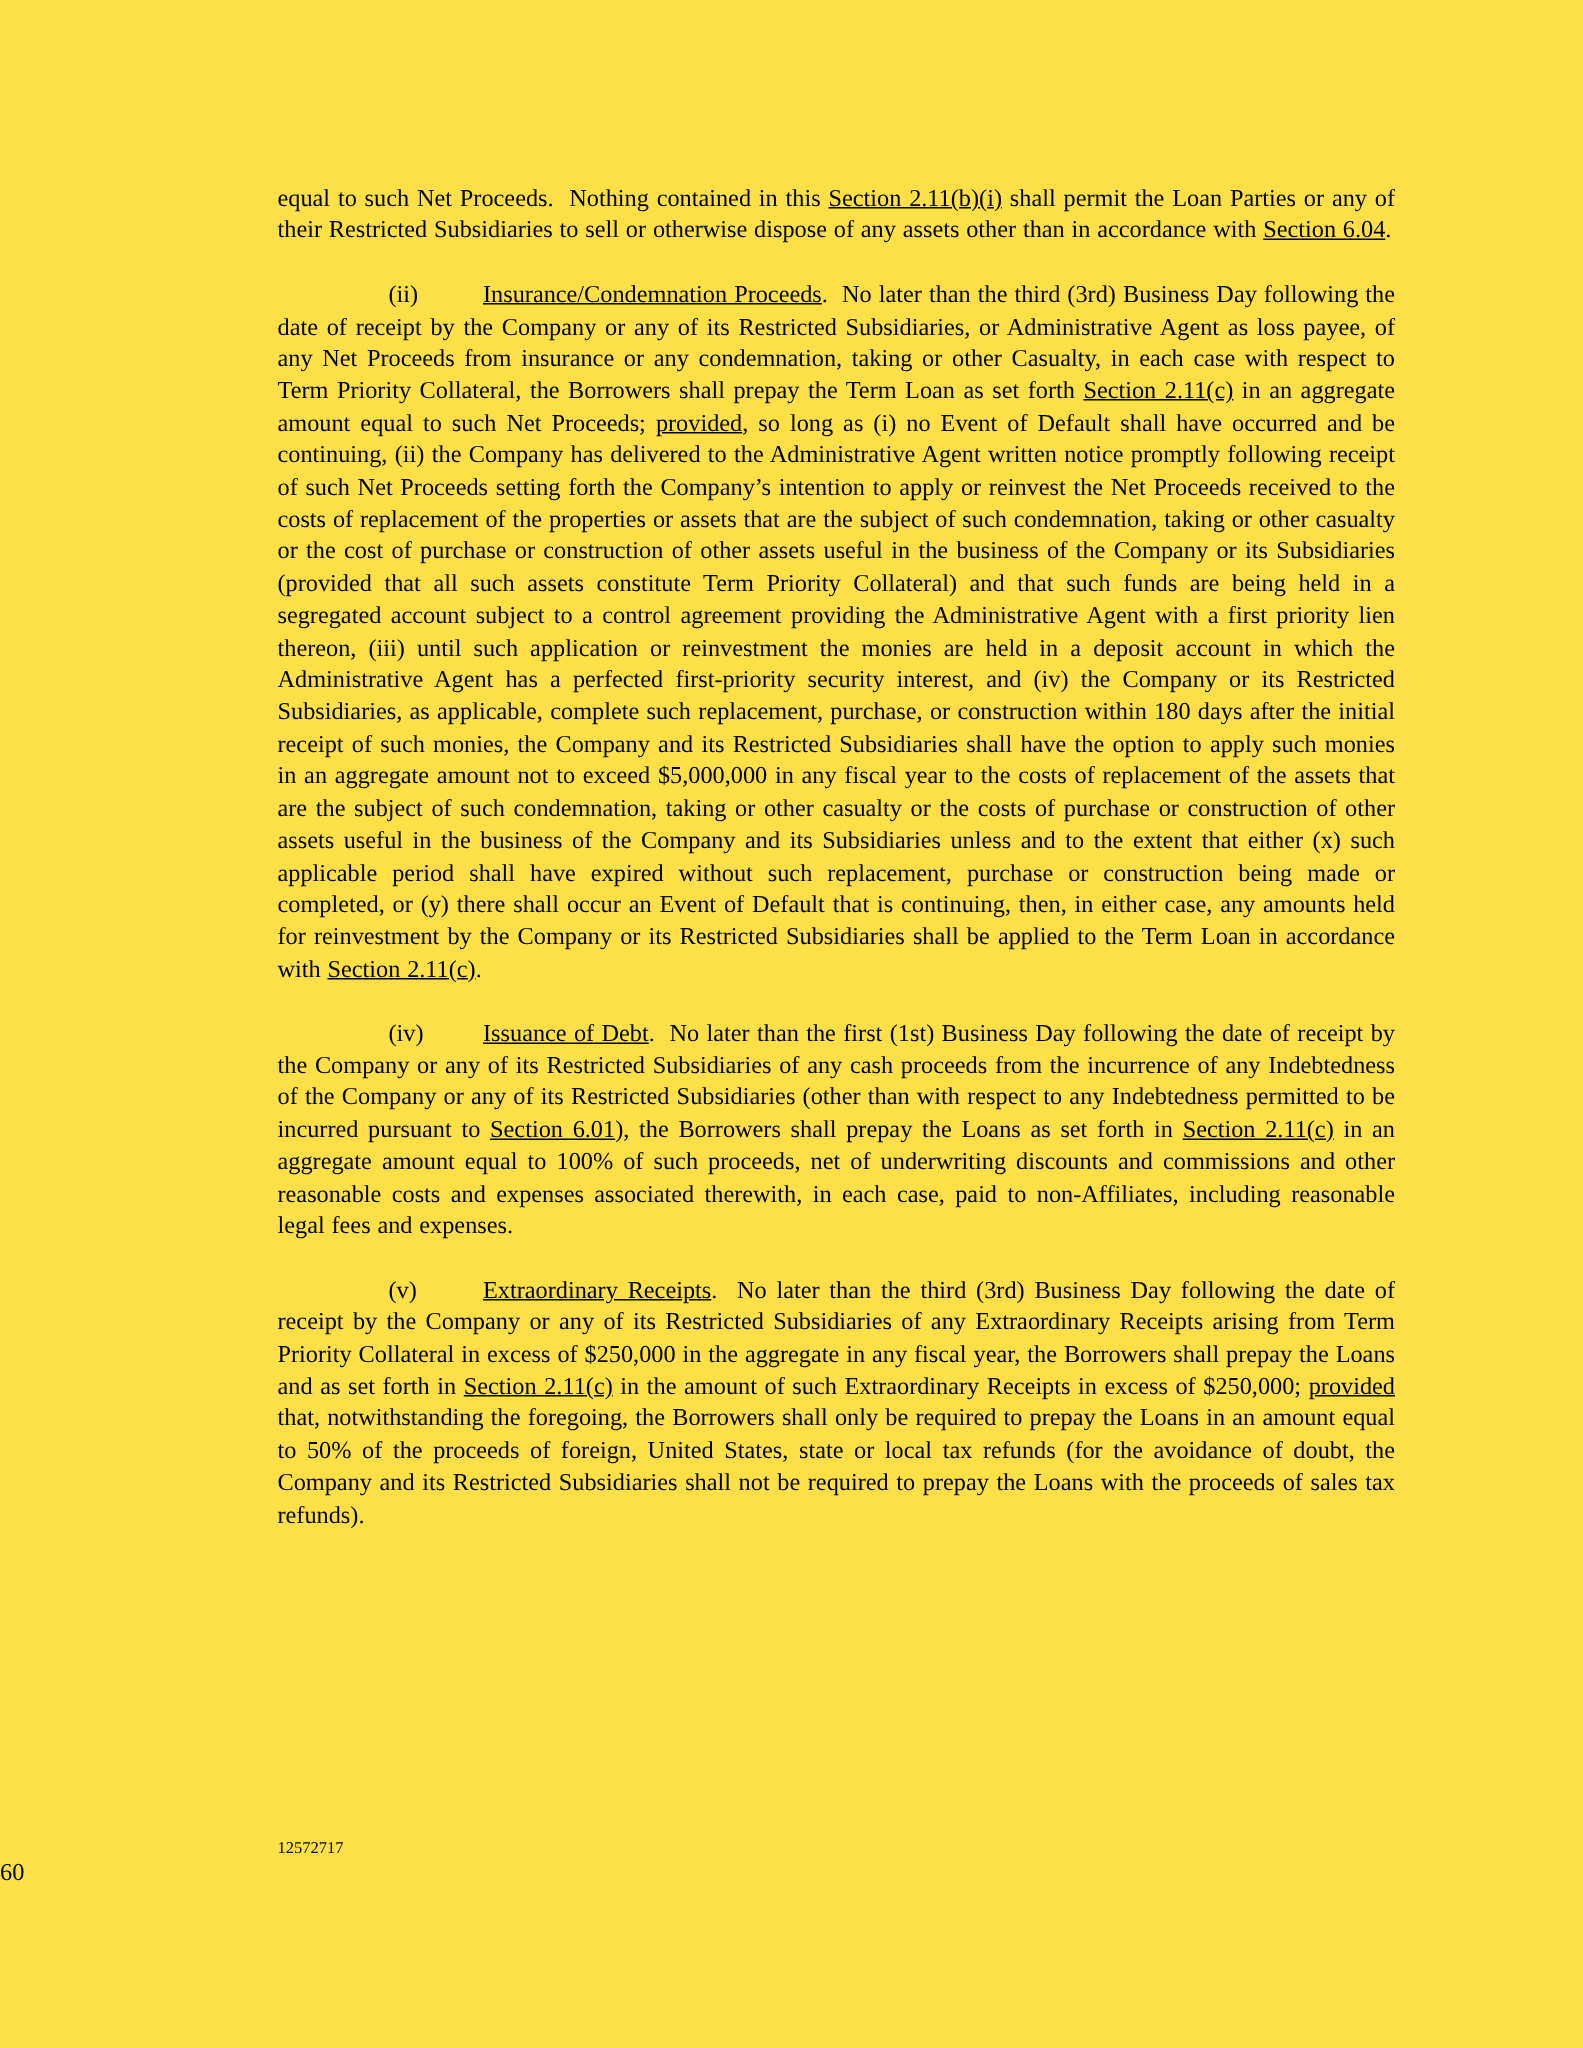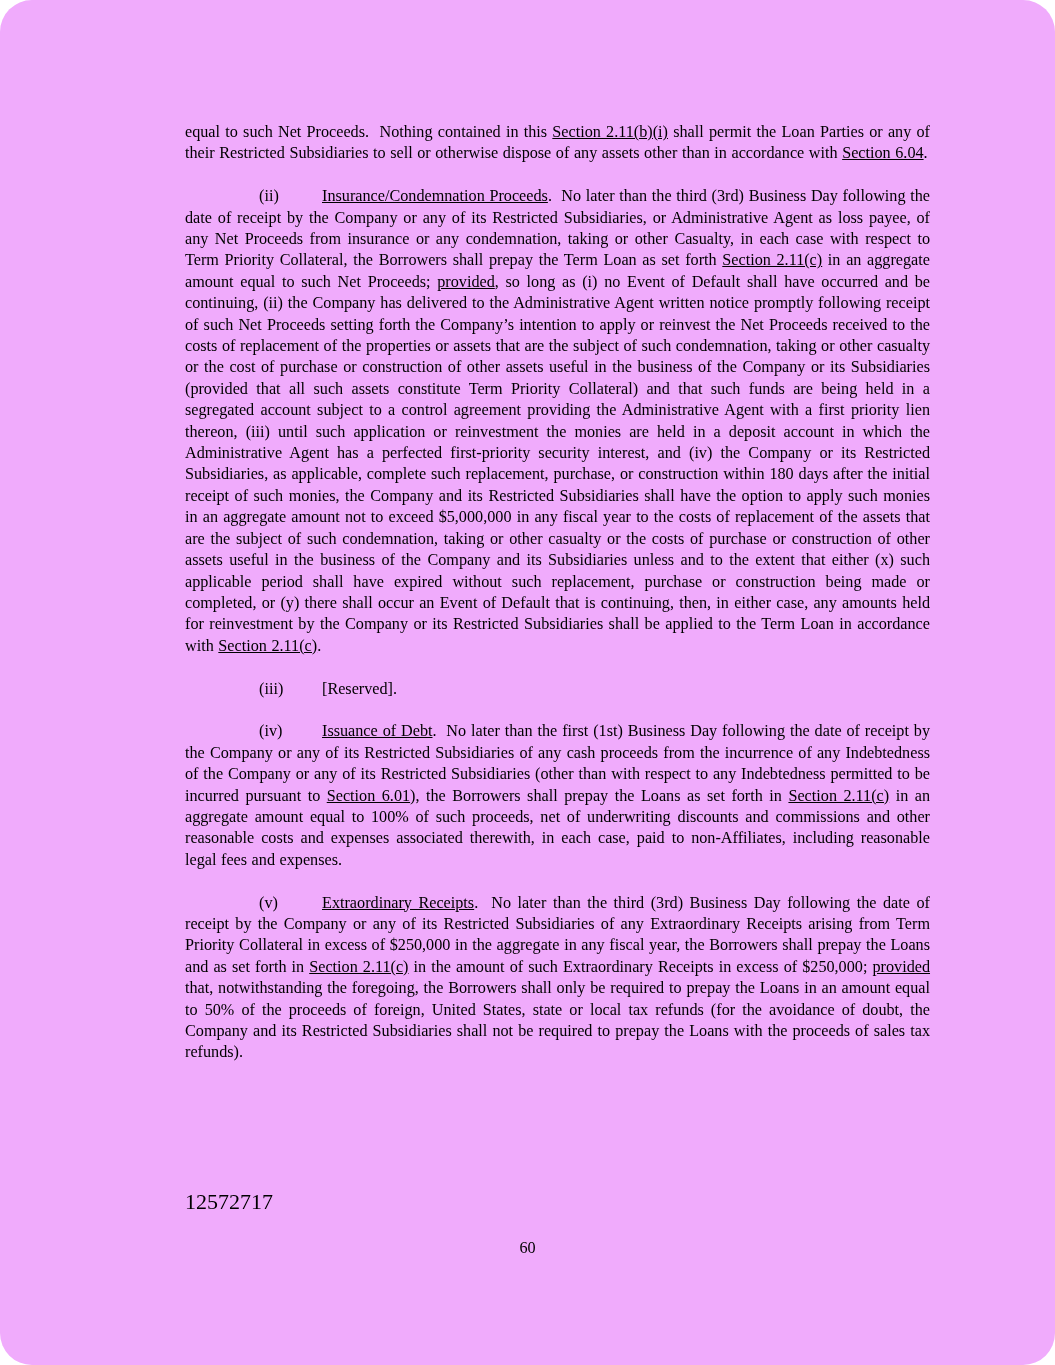--- a/index.html
+++ b/index.html
@@ -11,22 +11,21 @@
     width: 1055px;
     height: 1365px;
     position: relative;
     font-family: "Liberation Serif", serif;
     color: #000000;
     overflow: hidden;
   }
   .page {
     position: absolute;
     inset: 0;
-    background: #f0abfc;
-    border-radius: 32px;
+    background: #fde047;
   }
   .doc-body {
     position: absolute;
     left: 185px;
     top: 122px;
     width: 745px;
     font-size: 16.2px;
     line-height: 21.4px;
     text-align: justify;
     word-spacing: 0.5px;
@@ -41,38 +40,36 @@
     width: 63px;
   }
   .u {
     text-decoration: underline;
   }
   .page-number {
     position: absolute;
     top: 1238px;
     left: 0;
     width: 100%;
-    text-align: center;
     font-size: 16.2px;
     line-height: 21.4px;
   }
   .doc-id {
     position: absolute;
-    top: 1191px;
+    top: 1222px;
     left: 185px;
-    font-size: 22px;
+    font-size: 11px;
     line-height: 21.4px;
   }
 </style>
 </head>
 <body>
 
 <div class="page">
   <main class="doc-body">
       <p class="para"><span>equal to such Net Proceeds.&nbsp; Nothing contained in this </span><span class="u">Section 2.11(b)(i)</span><span> shall permit the Loan Parties or any of their Restricted Subsidiaries to sell or otherwise dispose of any assets other than in accordance with </span><span class="u">Section 6.04</span><span>.</span></p>
       <p class="para"><span class="pnum">(ii)</span><span class="u">Insurance/Condemnation Proceeds</span><span>.&nbsp; No later than the third (3rd) Business Day following the date of receipt by the Company or any of its Restricted Subsidiaries, or Administrative Agent as loss payee, of any Net Proceeds from insurance or any condemnation, taking or other Casualty, in each case with respect to Term Priority Collateral, the Borrowers shall prepay the Term Loan as set forth </span><span class="u">Section 2.11(c)</span><span> in an aggregate amount equal to such Net Proceeds; </span><span class="u">provided</span><span>, so long as (i) no Event of Default shall have occurred and be continuing, (ii) the Company has delivered to the Administrative Agent written notice promptly following receipt of such Net Proceeds setting forth the Company’s intention to apply or reinvest the Net Proceeds received to the costs of replacement of the properties or assets that are the subject of such condemnation, taking or other casualty or the cost of purchase or construction of other assets useful in the business of the Company or its Subsidiaries (provided that all such assets constitute Term Priority Collateral) and that such funds are being held in a segregated account subject to a control agreement providing the Administrative Agent with a first priority lien thereon, (iii) until such application or reinvestment the monies are held in a deposit account in which the Administrative Agent has a perfected first-priority security interest, and (iv) the Company or its Restricted Subsidiaries, as applicable, complete such replacement, purchase, or construction within 180 days after the initial receipt of such monies, the Company and its Restricted Subsidiaries shall have the option to apply such monies in an aggregate amount not to exceed $5,000,000 in any fiscal year to the costs of replacement of the assets that are the subject of such condemnation, taking or other casualty or the costs of purchase or construction of other assets useful in the business of the Company and its Subsidiaries unless and to the extent that either (x) such applicable period shall have expired without such replacement, purchase or construction being made or completed, or (y) there shall occur an Event of Default that is continuing, then, in either case, any amounts held for reinvestment by the Company or its Restricted Subsidiaries shall be applied to the Term Loan in accordance with </span><span class="u">Section 2.11(c)</span><span>.</span></p>
-      <p class="para"><span class="pnum">(iii)</span><span>[Reserved].</span></p>
       <p class="para"><span class="pnum">(iv)</span><span class="u">Issuance of Debt</span><span>.&nbsp; No later than the first (1st) Business Day following the date of receipt by the Company or any of its Restricted Subsidiaries of any cash proceeds from the incurrence of any Indebtedness of the Company or any of its Restricted Subsidiaries (other than with respect to any Indebtedness permitted to be incurred pursuant to </span><span class="u">Section 6.01</span><span>), the Borrowers shall prepay the Loans as set forth in </span><span class="u">Section 2.11(c)</span><span> in an aggregate amount equal to 100% of such proceeds, net of underwriting discounts and commissions and other reasonable costs and expenses associated therewith, in each case, paid to non-Affiliates, including reasonable legal fees and expenses.</span></p>
       <p class="para"><span class="pnum">(v)</span><span class="u">Extraordinary Receipts</span><span>.&nbsp; No later than the third (3rd) Business Day following the date of receipt by the Company or any of its Restricted Subsidiaries of any Extraordinary Receipts arising from Term Priority Collateral in excess of $250,000 in the aggregate in any fiscal year, the Borrowers shall prepay the Loans and as set forth in </span><span class="u">Section 2.11(c)</span><span> in the amount of such Extraordinary Receipts in excess of $250,000; </span><span class="u">provided</span><span> that, notwithstanding the foregoing, the Borrowers shall only be required to prepay the Loans in an amount equal to 50% of the proceeds of foreign, United States, state or local tax refunds (for the avoidance of doubt, the Company and its Restricted Subsidiaries shall not be required to prepay the Loans with the proceeds of sales tax refunds).</span></p>
     </main>
   <div class="page-number">60</div>
   <div class="doc-id">12572717</div>
 </div>
 
 </body></html>

